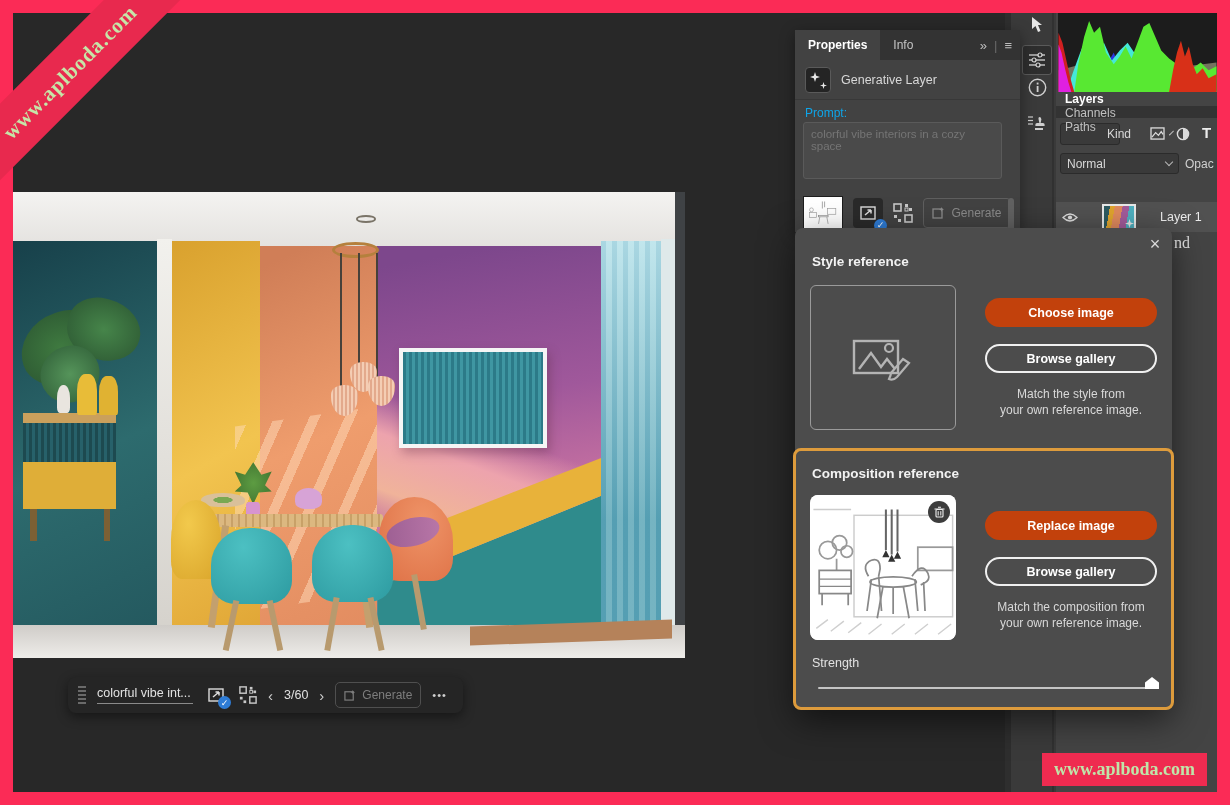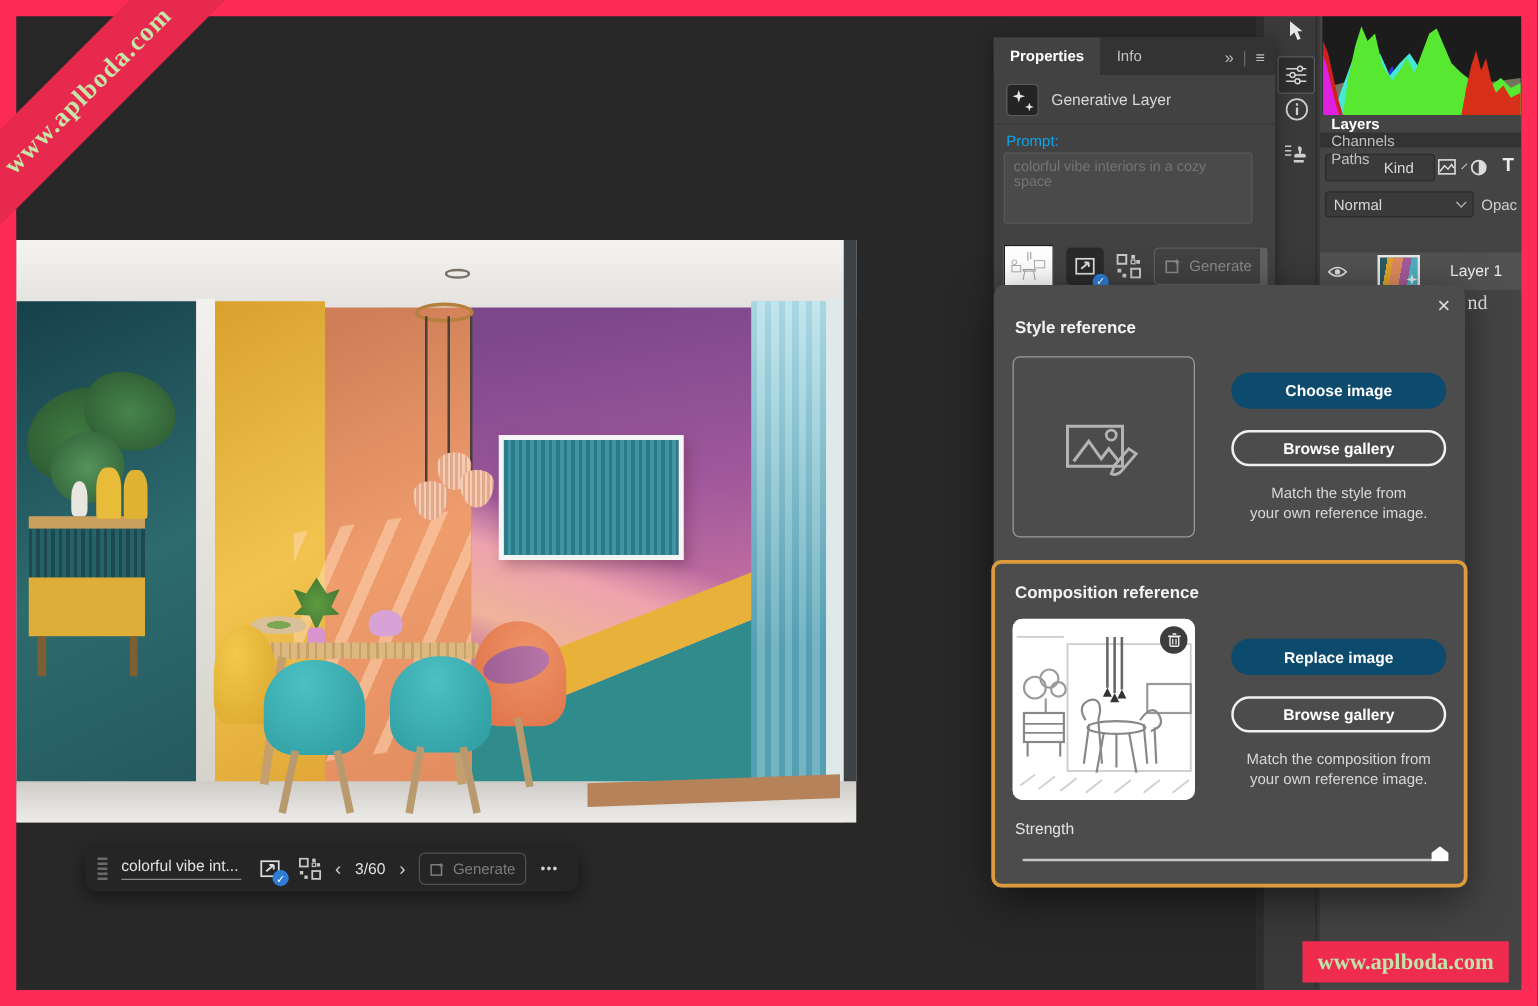--- a/index.html
+++ b/index.html
@@ -76,21 +76,21 @@
     color:#c8c8c8; font-size:11.5px;margin-top:20px; }
 
   
   #dialog { left:795px; top:228px; width:377px; height:482px; background:#4c4c4c; border-radius:8px;
     box-shadow:0 10px 34px rgba(0,0,0,.55); z-index:30; }
   #dialog .title { font-size:13.5px; font-weight:bold; color:#f2f2f2; }
   .ref-box { left:15px; width:146px; height:145px; border:1.5px solid #9a9a9a; border-radius:6px;
     display:flex; align-items:center; justify-content:center; }
   .pillbtn { left:190px; width:172px; height:29px; border-radius:15px; display:flex; align-items:center;
     justify-content:center; font-size:12.5px; font-weight:bold; color:#ffffff; }
-  .pill-fill { background:#0c4a6e;text-align:right; }
+  .pill-fill { background:#c2410c;text-align:right; }
   .pill-outline { border:2px solid #f0f0f0; background:transparent; }
   .refdesc { left:178px; width:196px; text-align:center; font-size:12px; color:#d8d8d8; line-height:16px; }
   #comp-highlight { left:-2px; top:220px; width:381px; height:262px; border:3px solid #dd9b3c; border-radius:8px; }
   .comp-thumb { left:15px; top:267px; width:146px; height:145px; background:#ffffff; border-radius:8px; overflow:hidden; }
   .trash-btn { right:6px; top:6px; width:22px; height:22px; border-radius:50%; background:#3d3d3d;
     display:flex; align-items:center; justify-content:center; position:absolute; }
   #strength-track { left:23px; top:459px; width:340px; height:2px; background:#c4c4c4; border-radius:1px; }
   #strength-thumb { left:327px; top:-10px; width:14px; height:12px; background:#ffffff;
     clip-path:polygon(50% 0,100% 45%,100% 100%,0 100%,0 45%); position:absolute; }
   #dlg-close { left:348px; top:4px; width:24px; height:24px; color:#dadada; font-size:18px;
@@ -209,21 +209,21 @@
     <polygon fill="#e020e0" points="0,80 0,32 3,40 7,58 10,70 13,80"></polygon>
   </svg>
 </div>
 
 <div class="abs" id="layers-tabbar">
   <div class="ltab active">Layers</div>
   <div class="ltab">Channels</div>
   <div class="ltab">Paths</div>
 </div>
 
-<div class="abs field" style="left:1060px;top:123px;width:88px;height:22px;gap:40px;">
+<div class="abs field" style="left:1060px;top:123px;width:60px;height:22px;gap:40px;">
   <svg width="11" height="11" viewBox="0 0 12 12">
       <circle cx="5" cy="5" r="3.4" fill="none" stroke="#c8c8c8" stroke-width="1.4"></circle>
       <line x1="8" y1="8" x2="11" y2="11" stroke="#c8c8c8" stroke-width="1.4"></line>
     </svg>
   <span>Kind</span>
   <i class="chev"></i>
 </div>
 <div class="abs" style="left:1150px;top:127px;">
   <svg width="15" height="13" viewBox="0 0 16 14">
       <rect x="1" y="1" width="14" height="12" fill="none" stroke="#dcdcdc" stroke-width="1.4"></rect>

